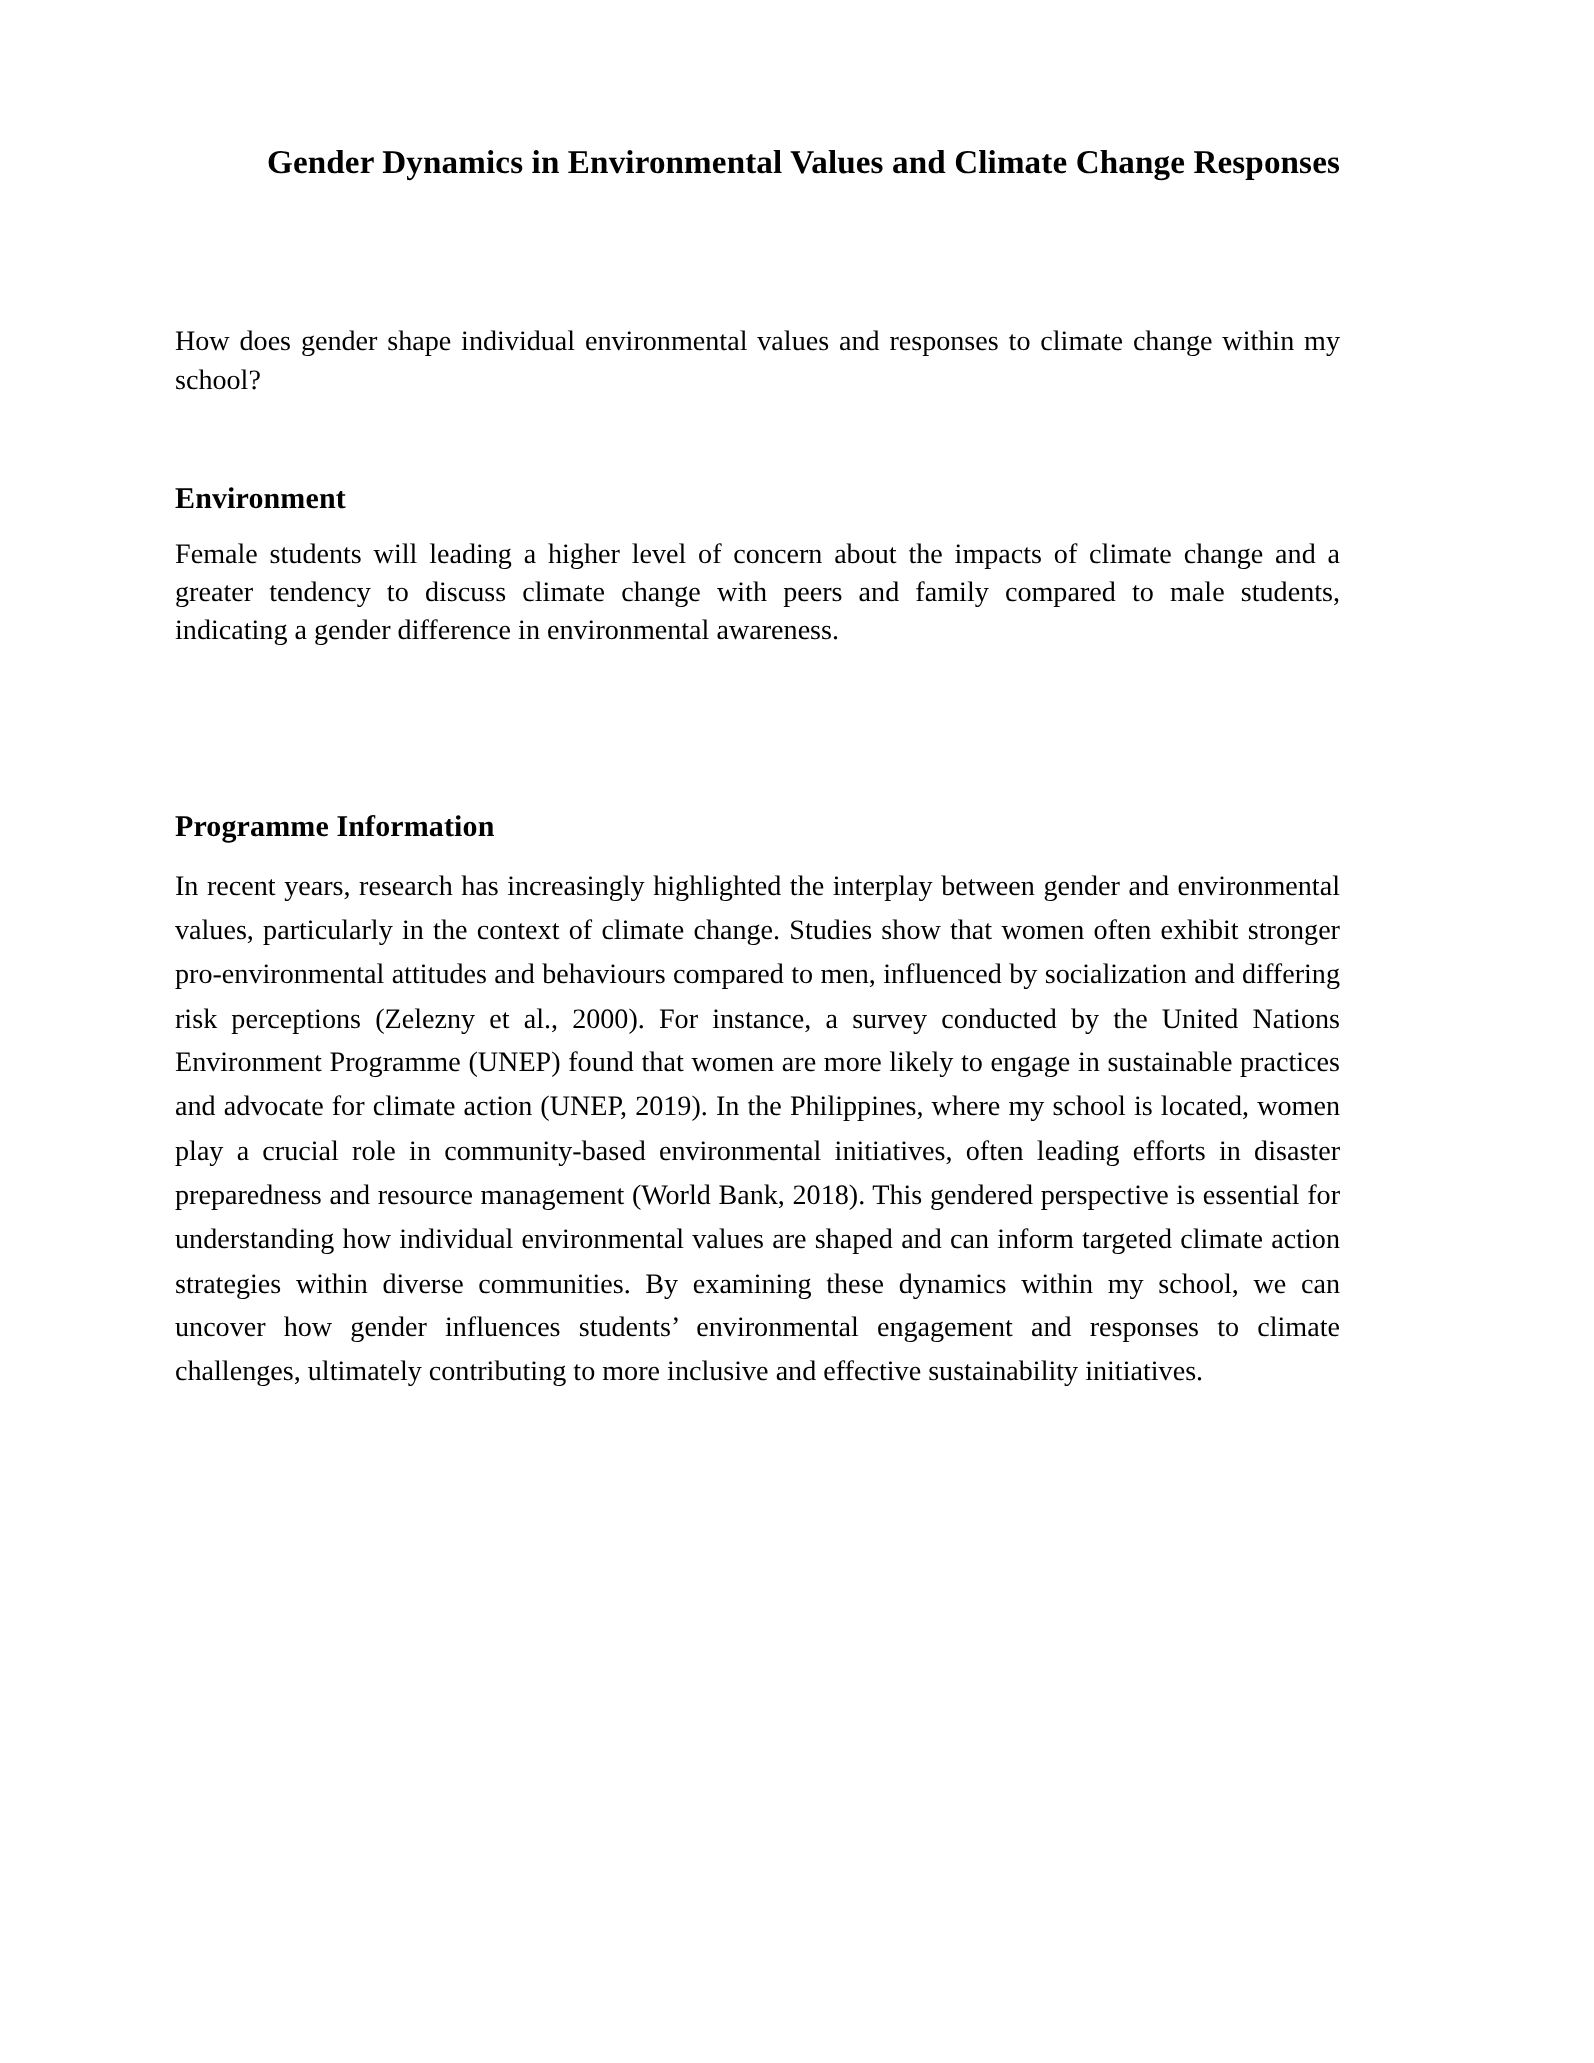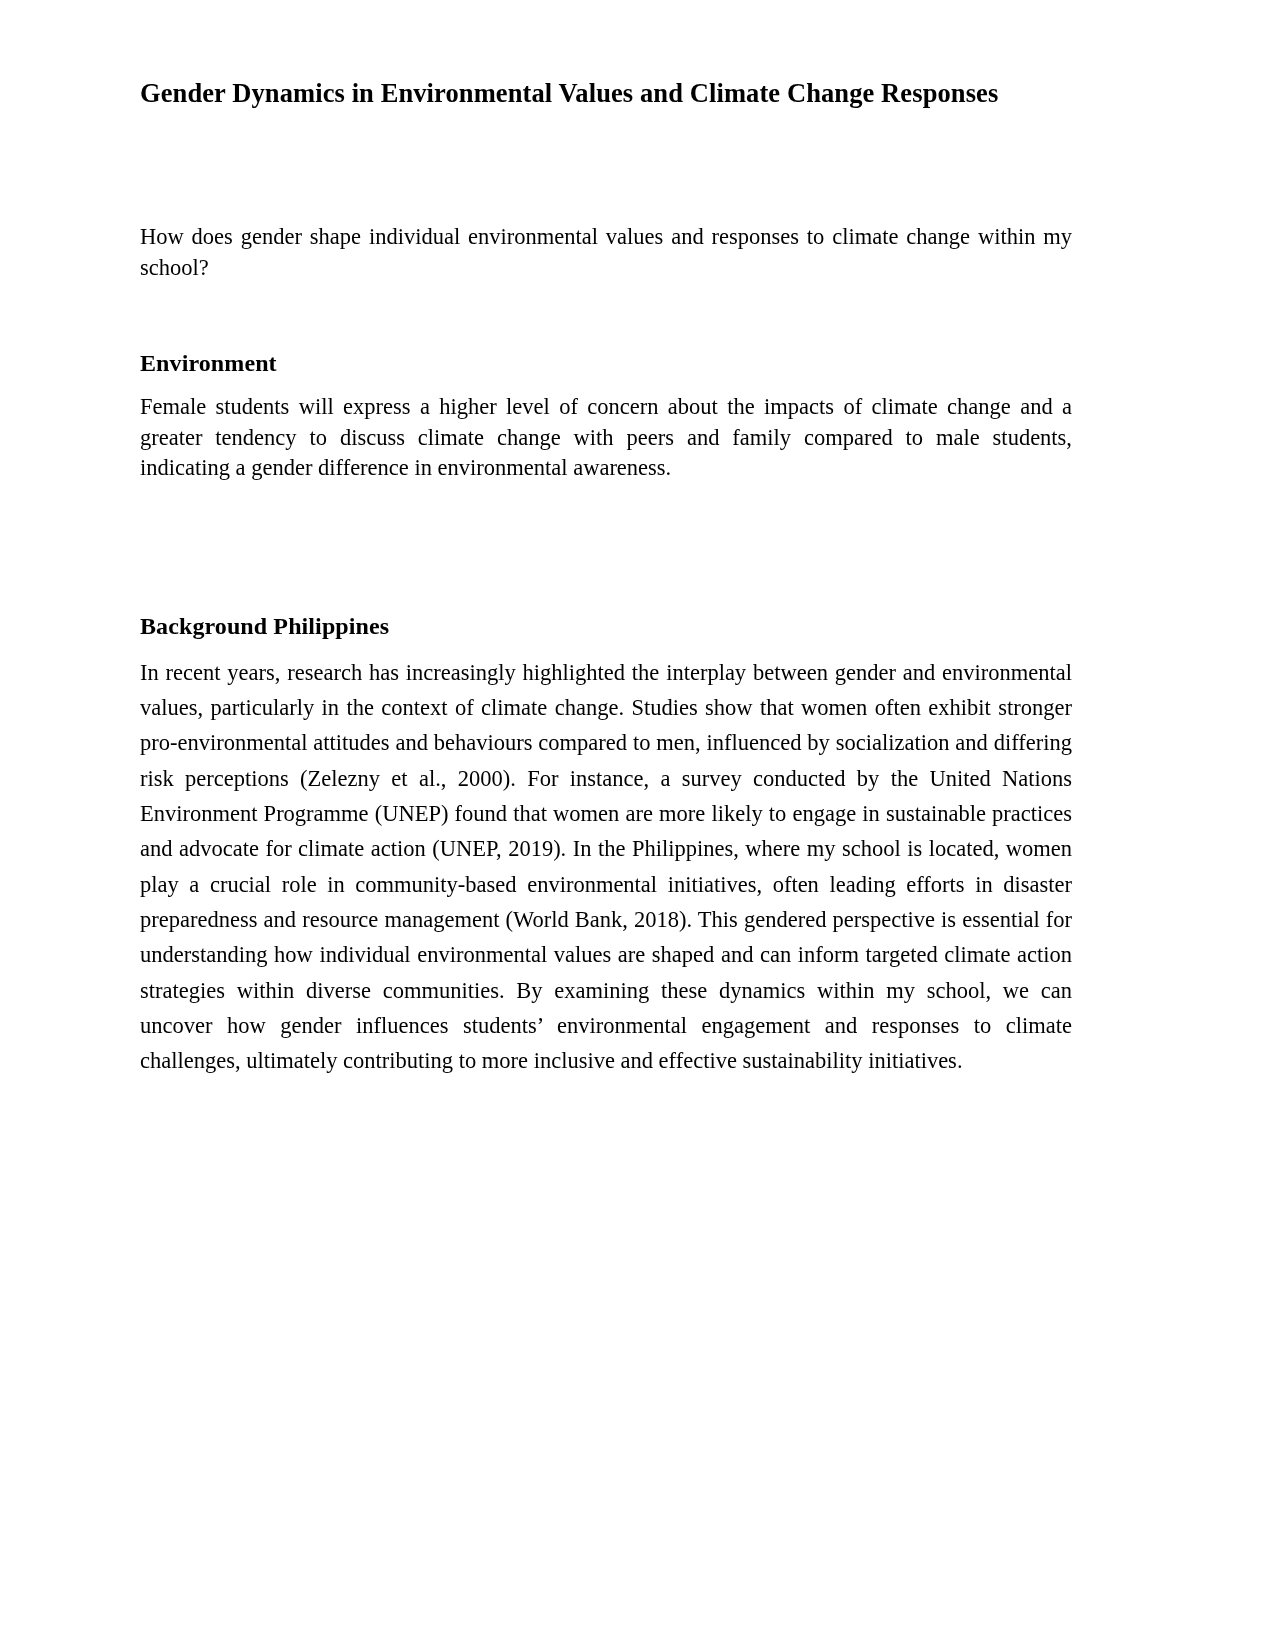--- a/index.html
+++ b/index.html
@@ -27,23 +27,23 @@
     position: absolute;
     left: 140px;
     top: 0;
     width: 932px;
   }
   .doc-title {
     font-size: 26.5px;
     font-weight: bold;
     line-height: 1.25;
     margin: 0;
-    padding-top: 77px;
+    padding-top: 113px;
     letter-spacing: 0.1px;
-    text-align: left;
+    text-align: right;
   }
   .section {
     margin: 0;
   }
   .section-heading {
     font-size: 24px;
     font-weight: bold;
     line-height: 1.2;
     margin: 0;
     letter-spacing: 0.1px;
@@ -79,25 +79,25 @@
     <div class="section">
       <div class="gap-heading-body"></div>
       <p class="body-text">How does gender shape individual environmental values and responses to climate change within my school?</p>
     </div>
 
     <div class="gap-after-rq"></div>
 
     <div class="section">
       <h2 class="section-heading">Environment</h2>
       <div class="gap-heading-body"></div>
-      <p class="body-text">Female students will express a higher level of concern about the impacts of climate change and a greater tendency to discuss climate change with peers and family compared to male students, indicating a gender difference in environmental awareness.</p>
+      <p class="body-text">Female students will leading a higher level of concern about the impacts of climate change and a greater tendency to discuss climate change with peers and family compared to male students, indicating a gender difference in environmental awareness.</p>
     </div>
 
     <div class="gap-after-hyp"></div>
 
     <div class="section">
-      <h2 class="section-heading">Background Philippines</h2>
+      <h2 class="section-heading">Programme Information</h2>
       <div class="gap-heading-body"></div>
       <p class="body-text background-text">In recent years, research has increasingly highlighted the interplay between gender and environmental values, particularly in the context of climate change. Studies show that women often exhibit stronger pro-environmental attitudes and behaviours compared to men, influenced by socialization and differing risk perceptions (Zelezny et al., 2000). For instance, a survey conducted by the United Nations Environment Programme (UNEP) found that women are more likely to engage in sustainable practices and advocate for climate action (UNEP, 2019). In the Philippines, where my school is located, women play a crucial role in community-based environmental initiatives, often leading efforts in disaster preparedness and resource management (World Bank, 2018). This gendered perspective is essential for understanding how individual environmental values are shaped and can inform targeted climate action strategies within diverse communities. By examining these dynamics within my school, we can uncover how gender influences students’ environmental engagement and responses to climate challenges, ultimately contributing to more inclusive and effective sustainability initiatives.</p>
     </div>
 
   </div>
 </div>
 
 </body></html>

